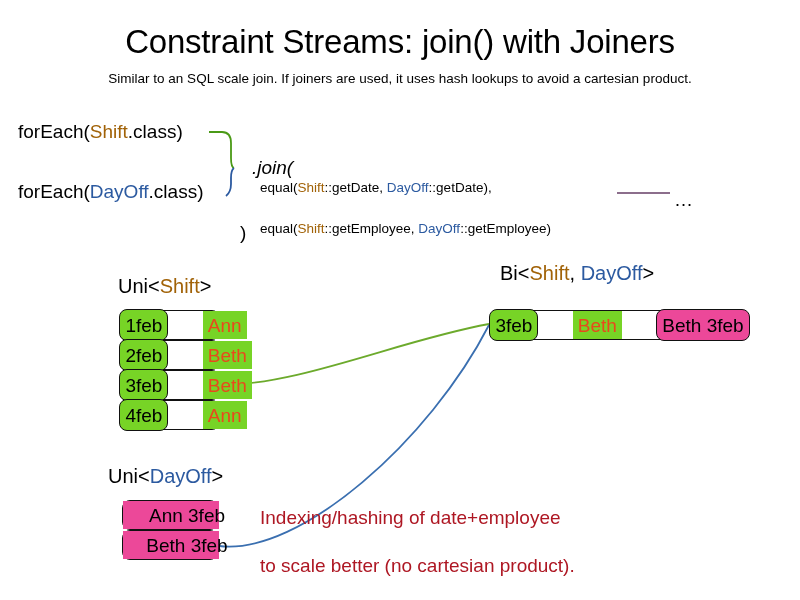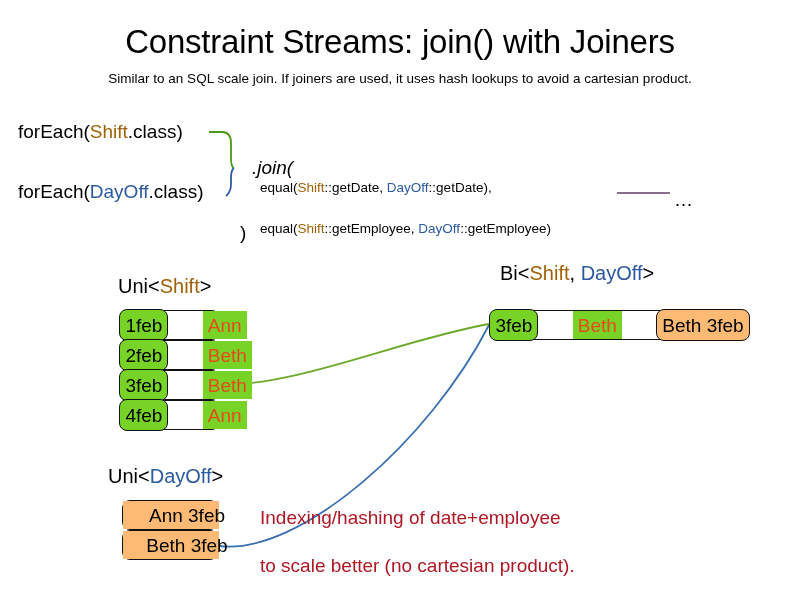--- a/index.html
+++ b/index.html
@@ -50,21 +50,21 @@
     border:1.6px solid #111111;border-radius:8px;box-sizing:border-box;
     overflow:visible;
     gap:36px;
   }
   .cell{
     display:flex;align-items:center;justify-content:center;
     font-size:19px;line-height:19px;box-sizing:border-box;
     padding:0 5px;white-space:nowrap;
   }
   .cell.green{background:#77D426;}
-  .cell.blue{background:#fdba74;}
+  .cell.blue{background:#ec4899;}
   .cell.date{color:#000000;border:1.6px solid #111111;border-radius:8px;margin:-1.6px;}
   .cell.name{color:#E8491C;}
   .cell.pair{color:#000000;border:1.6px solid #111111;border-radius:8px;margin:-1.6px;}
   .cell.single{color:#000000;padding-left:37px;}
 
   
   #shift-row-0{left:120px;top:310px;width:100px;height:30px;}
   #shift-row-1{left:120px;top:340px;width:100px;height:30px;}
   #shift-row-2{left:120px;top:370px;width:100px;height:30px;}
   #shift-row-3{left:120px;top:400px;width:100px;height:30px;}

